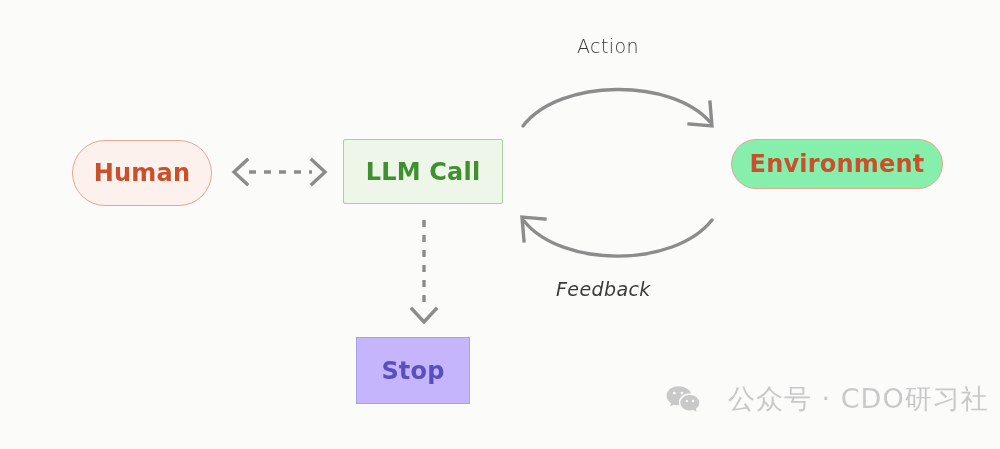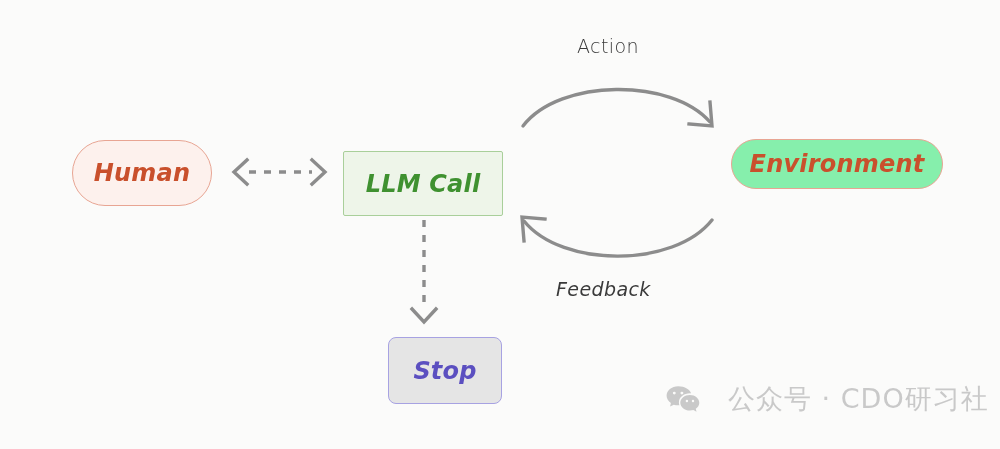--- a/index.html
+++ b/index.html
@@ -26,21 +26,20 @@
   }
 
   .node {
     position: absolute;
     display: flex;
     align-items: center;
     justify-content: center;
     box-sizing: border-box;
     text-align: center;
     letter-spacing: 0.2px;
-    font-style: italic;
   }
 
   
   #node-human {
     left: 72px;
     top: 140px;
     width: 140px;
     height: 66px;
     border-radius: 33px;
     background: #fdf1ed;
@@ -54,21 +53,20 @@
 
   
   #node-llm {
     left: 343px;
     top: 139px;
     width: 160px;
     height: 65px;
     border-radius: 2px;
     background: #eef5e9;
     border: 1.6px solid #a9cf9a;
-    margin-top: 12px;
   }
   #node-llm .node-label {
     color: #3f9130;
     font-size: 24px;
     font-weight: bold;
   }
 
   
   #node-environment {
     left: 731px;
@@ -80,26 +78,26 @@
     border: 1.6px solid #e8a593;
   }
   #node-environment .node-label {
     color: #c9502c;
     font-size: 24px;
     font-weight: bold;
   }
 
   
   #node-stop {
-    left: 388px;
+    left: 356px;
     top: 337px;
     width: 114px;
     height: 67px;
-    border-radius: 8px;
-    background: #e5e5e5;
+    border-radius: 0;
+    background: #c4b5fd;
     border: 1.8px solid #a7a2e2;
   }
   #node-stop .node-label {
     color: #5b4fc0;
     font-size: 24px;
     font-weight: bold;
   }
 
   
   .edge-label {

